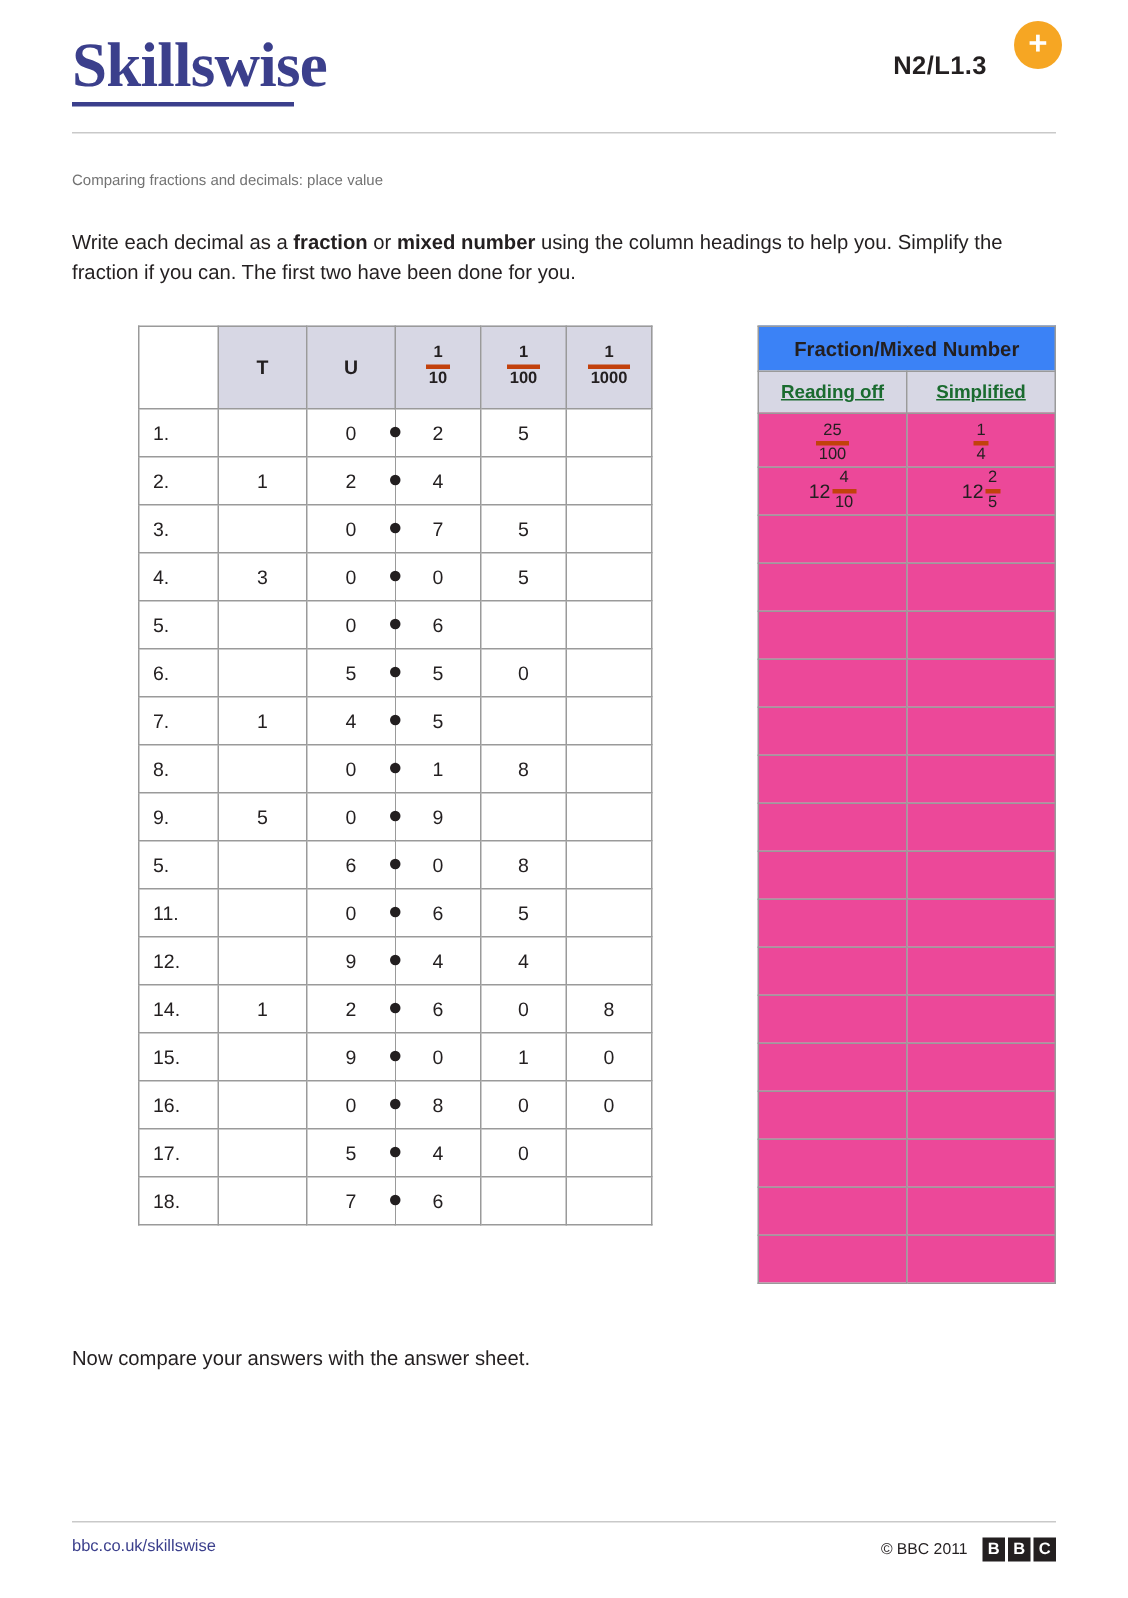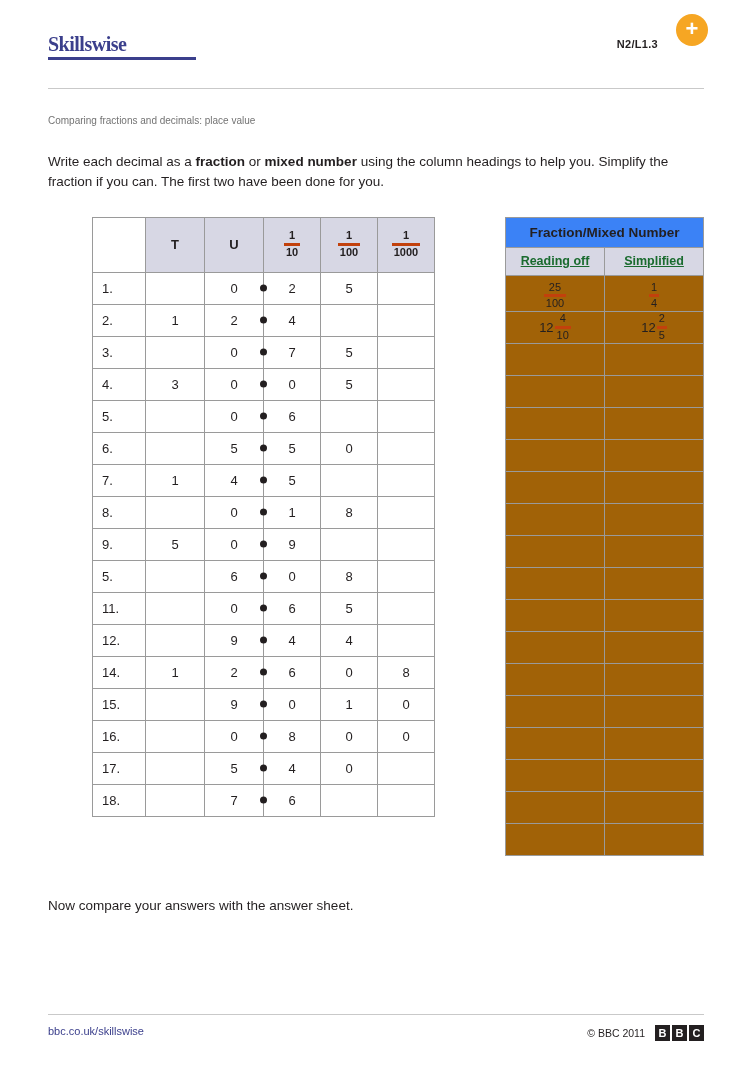--- a/index.html
+++ b/index.html
@@ -26,42 +26,42 @@
   
   .header {
     position: relative;
     height: 88px;
     display: flex;
     align-items: center;
     justify-content: space-between;
   }
   .logo {
     font-family: "Liberation Serif", serif;
-    font-size: 20px;
+    font-size: 42px;
     font-weight: bold;
     letter-spacing: -0.5px;
     color: #3b3f8c;
     position: relative;
     line-height: 1;
   }
   .logo .tail {
     position: absolute;
     left: 0;
     bottom: -6px;
     width: 148px;
     height: 3px;
     background: #3b3f8c;
   }
   .header-right {
     display: flex;
     align-items: center;
     gap: 14px;
   }
   .level-code {
-    font-size: 11px;
+    font-size: 17px;
     font-weight: bold;
     color: #231f20;
     letter-spacing: 0.3px;
   }
   .plus-badge {
     width: 32px;
     height: 32px;
     border-radius: 50%;
     background: #f6a623;
     color: #ffffff;
@@ -155,21 +155,21 @@
     text-align: center;
   }
   .frac .top { display: block; padding: 0 2px 1px 2px; }
   .frac .bot { display: block; border-top: 3px solid #c2410c; padding: 1px 2px 0 2px; }
 
   
   .ans-table td, .ans-table th {
     border: 1px solid #9a9a9a;
     text-align: center;
     vertical-align: middle;
-    background: #a16207;
+    background: #ec4899;
   }
   .ans-table thead th.group {
     background: #3b82f6;
     font-size: 13.5px;
     font-weight: bold;
     height: 27px;
   }
   .ans-table thead th.sub {
     background: #d7d7e4;
     font-size: 12.5px;

